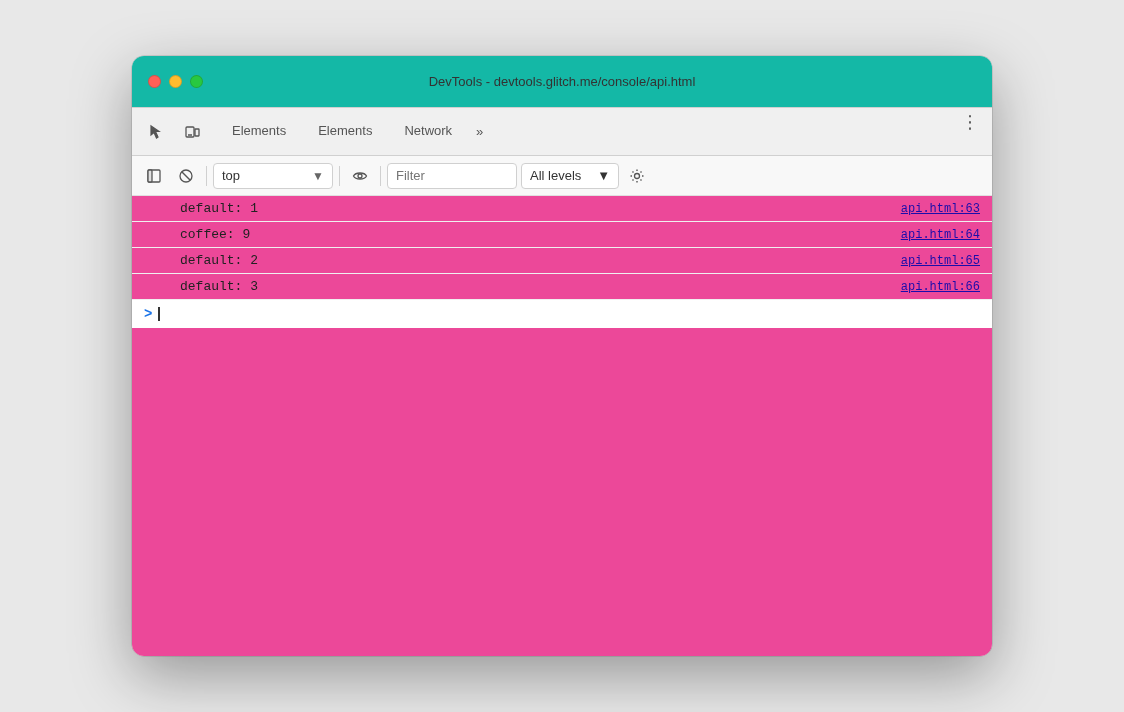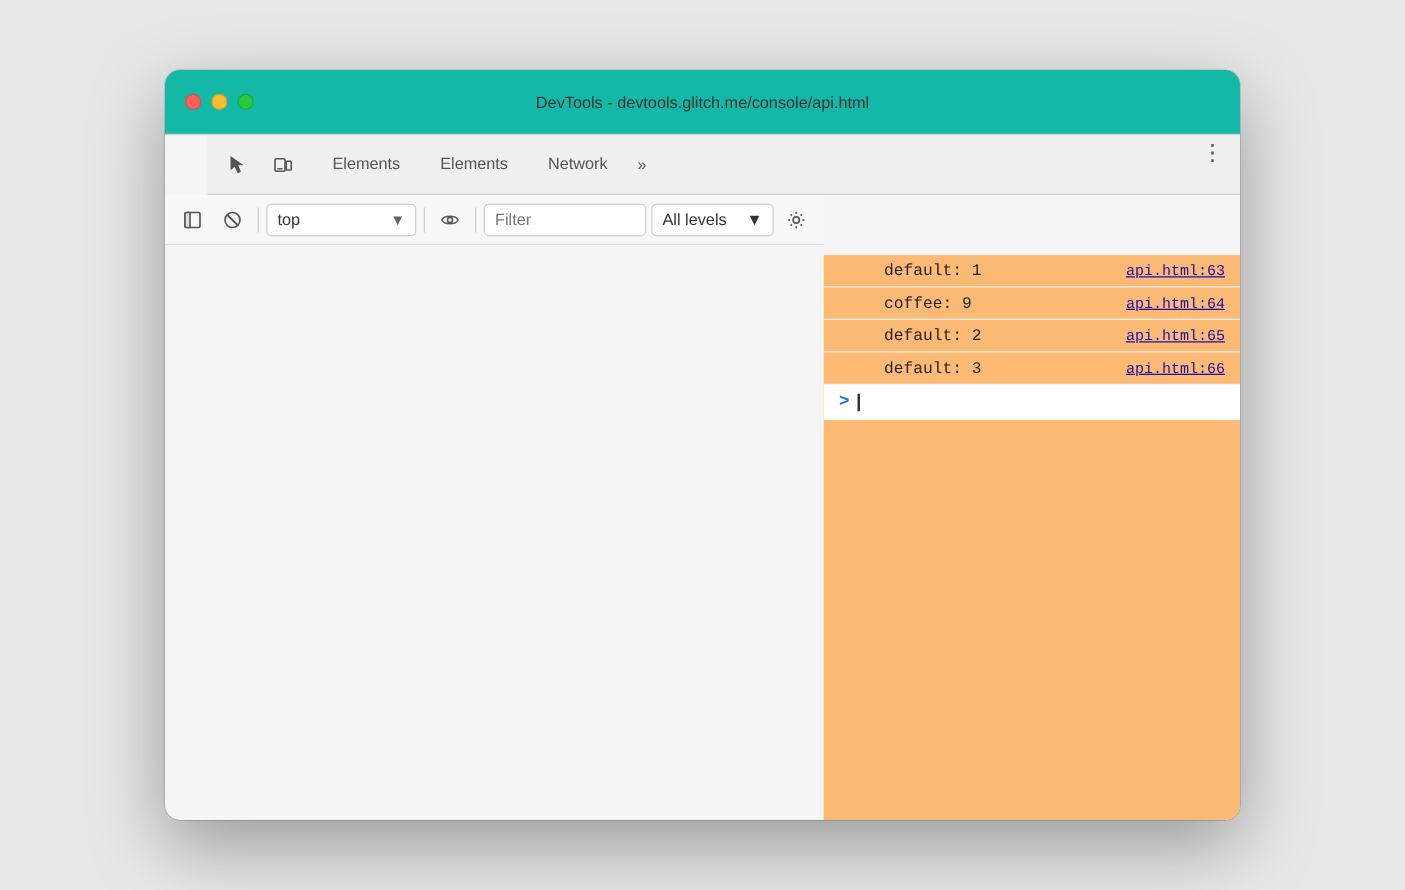--- a/index.html
+++ b/index.html
@@ -61,21 +61,20 @@
     }
 
     
     .devtools-toolbar {
       background: #f0f0f0;
       border-bottom: 1px solid #d0d0d0;
       display: flex;
       align-items: stretch;
       height: 48px;
       padding: 0 8px;
-      margin-left: 34px;
     }
 
     .toolbar-icons {
       display: flex;
       align-items: center;
       gap: 4px;
       margin-right: 8px;
     }
 
     .toolbar-icon-btn {
@@ -242,26 +241,25 @@
       cursor: pointer;
       display: flex;
       align-items: center;
       justify-content: center;
       color: #555;
       font-size: 15px;
     }
 
     
     .console-output {
-      background: #fdba74;
+      background: #ec4899;
       flex: 1;
       overflow-y: auto;
       font-family: 'Menlo', 'Monaco', 'Courier New', monospace;
       font-size: 13px;
-      margin-top: 48px;
     }
 
     .console-log-row {
       display: flex;
       align-items: baseline;
       justify-content: space-between;
       padding: 5px 12px 5px 48px;
       border-bottom: 1px solid #f0f0f0;
       min-height: 22px;
     }
@@ -304,21 +302,21 @@
       animation: blink 1s step-end infinite;
     }
 
     @keyframes blink {
       0%, 100% { opacity: 1; }
       50% { opacity: 0; }
     }
 
     .devtools-body {
       display: flex;
-      flex-direction: row;
+      flex-direction: column;
       height: 500px;
     }
 
     
     .icon-svg {
       width: 16px;
       height: 16px;
       fill: none;
       stroke: currentColor;
       stroke-width: 1.5;

